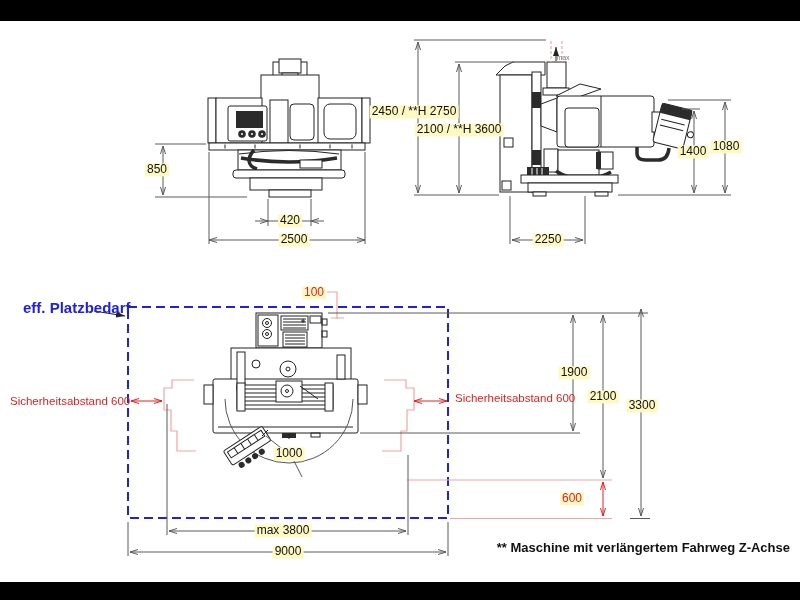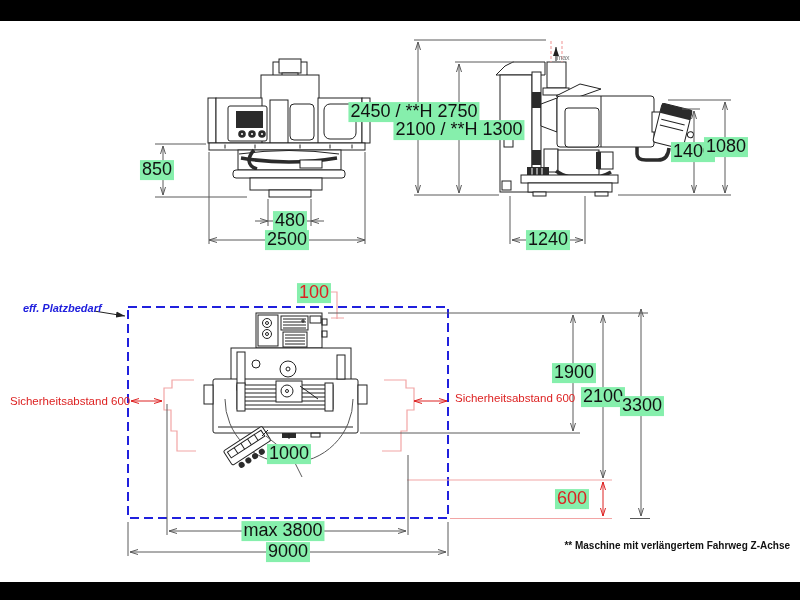--- a/index.html
+++ b/index.html
@@ -17,28 +17,28 @@
   .mf{fill:#fff;}
   .dk{fill:#2b2b2b;stroke:none;}
   .pipe{stroke:#2b2b2b;stroke-width:3.5;fill:none;}
   
   .d{stroke:var(--line);fill:none;stroke-width:1;}
   .dl{stroke:var(--line);fill:none;stroke-width:1;}
   .rd{stroke:var(--red);fill:none;stroke-width:1;}
   .lr{stroke:var(--lred);fill:none;stroke-width:1.2;}
   .blue-rect{stroke:var(--blue);fill:none;stroke-width:2;stroke-dasharray:9 5;}
   
-  .t{position:absolute;font-size:18px;color:#111;background:#86efac;padding:0 2px;
+  .t{position:absolute;font-size:12px;color:#111;background:#fef9c3;padding:0 2px;
      white-space:nowrap;line-height:1.1;transform:translate(-50%,-50%);}
   .nobg{background:transparent;padding:0;}
   .redt{color:var(--red);text-align:right;}
-  .bluet{color:var(--blue);font-weight:bold;font-size:11px;font-style:italic;}
+  .bluet{color:var(--blue);font-weight:bold;font-size:15px;}
   .la{transform:translate(0,-50%);}
   .tiny{font-size:7px;color:#777;background:transparent;padding:0;}
-  .foot{position:absolute;right:10px;top:540px;font-size:10px;font-weight:bold;
+  .foot{position:absolute;right:10px;top:540px;font-size:13px;font-weight:bold;
         color:#111;white-space:nowrap;}
 </style>
 </head>
 <body>
 
 <div id="stage">
 
   <div id="bar-top" class="bar"></div>
   <div id="bar-bottom" class="bar"></div>
 
@@ -252,29 +252,29 @@
         <line class="dl" x1="603" y1="315" x2="603" y2="478" marker-start="url(#arw)" marker-end="url(#arw)"></line>
         <line class="dl" x1="641" y1="309" x2="641" y2="516" marker-start="url(#arw)" marker-end="url(#arw)"></line>
         <line class="dl" x1="169" y1="531" x2="406" y2="531" marker-start="url(#arw)" marker-end="url(#arw)"></line>
         <line class="dl" x1="130" y1="552" x2="446" y2="552" marker-start="url(#arw)" marker-end="url(#arw)"></line>
         <path class="d" d="M 266,436 L 281,448 M 294,461 L 302,477"></path>
       </g>
     </g>
   </svg>
 
   <span class="t" style="left:157px;top:170px">850</span>
-  <span class="t" style="left:290px;top:221px">480</span>
-  <span class="t" style="left:287px;top:240px">2500</span>
+  <span class="t" style="left:290px;top:221px">420</span>
+  <span class="t" style="left:294px;top:240px">2500</span>
 
   <span class="t" style="left:414px;top:112px">2450 / **H 2750</span>
-  <span class="t" style="left:459px;top:130px">2100 / **H 1300</span>
+  <span class="t" style="left:459px;top:130px">2100 / **H 3600</span>
   <span class="t" style="left:693px;top:152px">1400</span>
   <span class="t" style="left:726px;top:147px">1080</span>
   <span class="t tiny" style="left:563px;top:58px">max</span>
-  <span class="t" style="left:548px;top:240px">1240</span>
+  <span class="t" style="left:548px;top:240px">2250</span>
 
   <span class="t nobg bluet la" style="left:23px;top:308px">eff. Platzbedarf</span>
   <span class="t redt" style="left:314px;top:293px">100</span>
   <span class="t nobg redt la" style="left:10px;top:401px;font-size:11.5px">Sicherheitsabstand 600</span>
   <span class="t nobg redt la" style="left:455px;top:398px;font-size:11.5px">Sicherheitsabstand 600</span>
   <span class="t" style="left:574px;top:373px">1900</span>
   <span class="t" style="left:603px;top:397px">2100</span>
   <span class="t" style="left:642px;top:406px">3300</span>
   <span class="t" style="left:289px;top:454px">1000</span>
   <span class="t redt" style="left:572px;top:499px">600</span>

